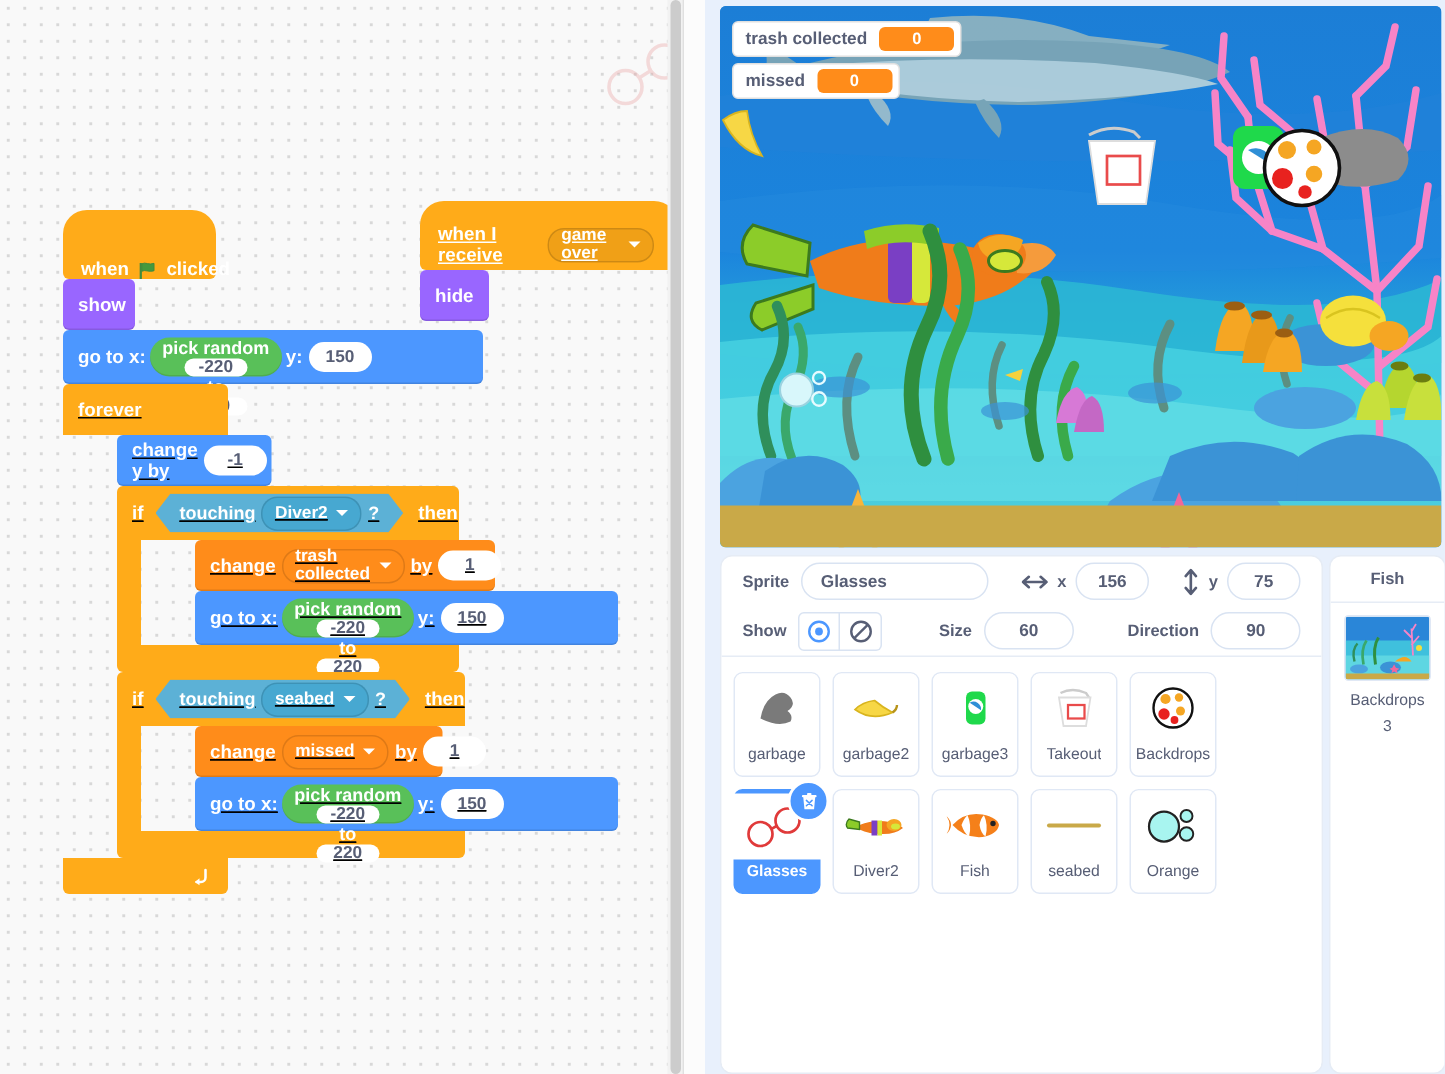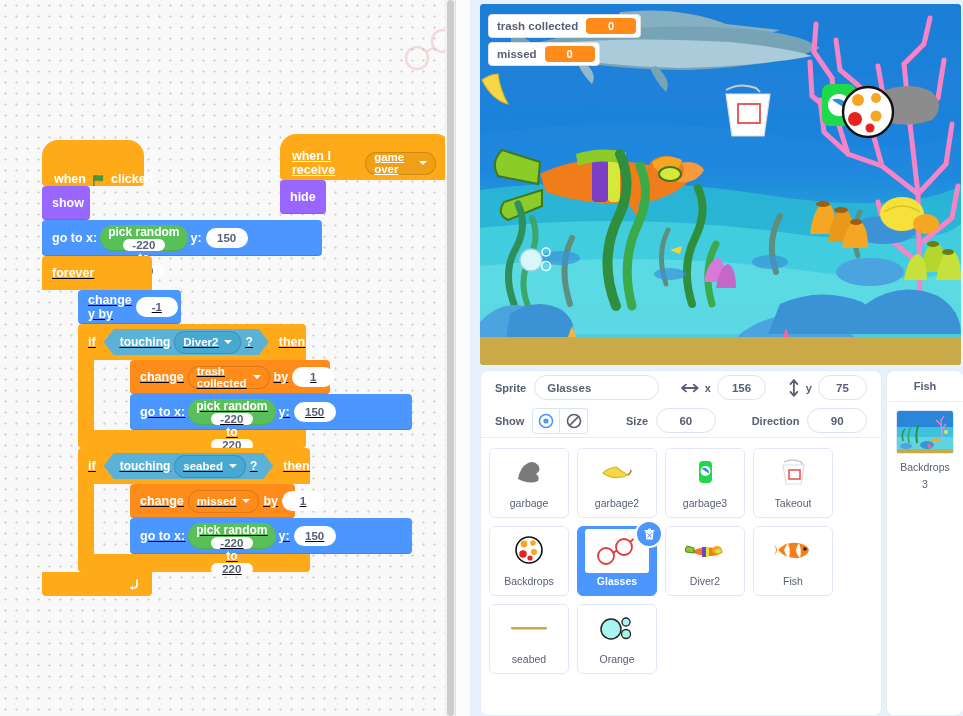--- a/index.html
+++ b/index.html
@@ -148,21 +148,21 @@
     width:28px;height:26px;display:flex;align-items:center;justify-content:center;
     border:1px solid #d9e3f2;box-sizing:border-box;
   }
   .icon-btn.left{border-radius:4px 0 0 4px;}
   .icon-btn.right{border-radius:0 4px 4px 0;border-left:none;}
   .sprite-list{
     padding:10px 8px;display:flex;flex-wrap:wrap;gap:8px;align-content:flex-start;
     background:#f9f9f9;height:275px;box-sizing:border-box;background:#fff;
   }
   .sprite-tile{
-    width:80px;height:70px;border:1px solid #e0e8f5;border-radius:6px;
+    width:58px;height:70px;border:1px solid #e0e8f5;border-radius:6px;
     display:flex;flex-direction:column;align-items:center;justify-content:flex-start;
     box-sizing:border-box;position:relative;background:#fff;cursor:pointer;
   }
   .sprite-tile.selected{background:#4c97ff;border-color:#4c97ff;}
   .sprite-thumb{
     width:100%;height:46px;display:flex;align-items:center;justify-content:center;
     background:#fff;border-radius:5px 5px 0 0;overflow:hidden;
   }
   .sprite-tile.selected .sprite-thumb{background:#fff;margin-top:2px;width:64px;height:44px;border-radius:3px;}
   .sprite-name{

